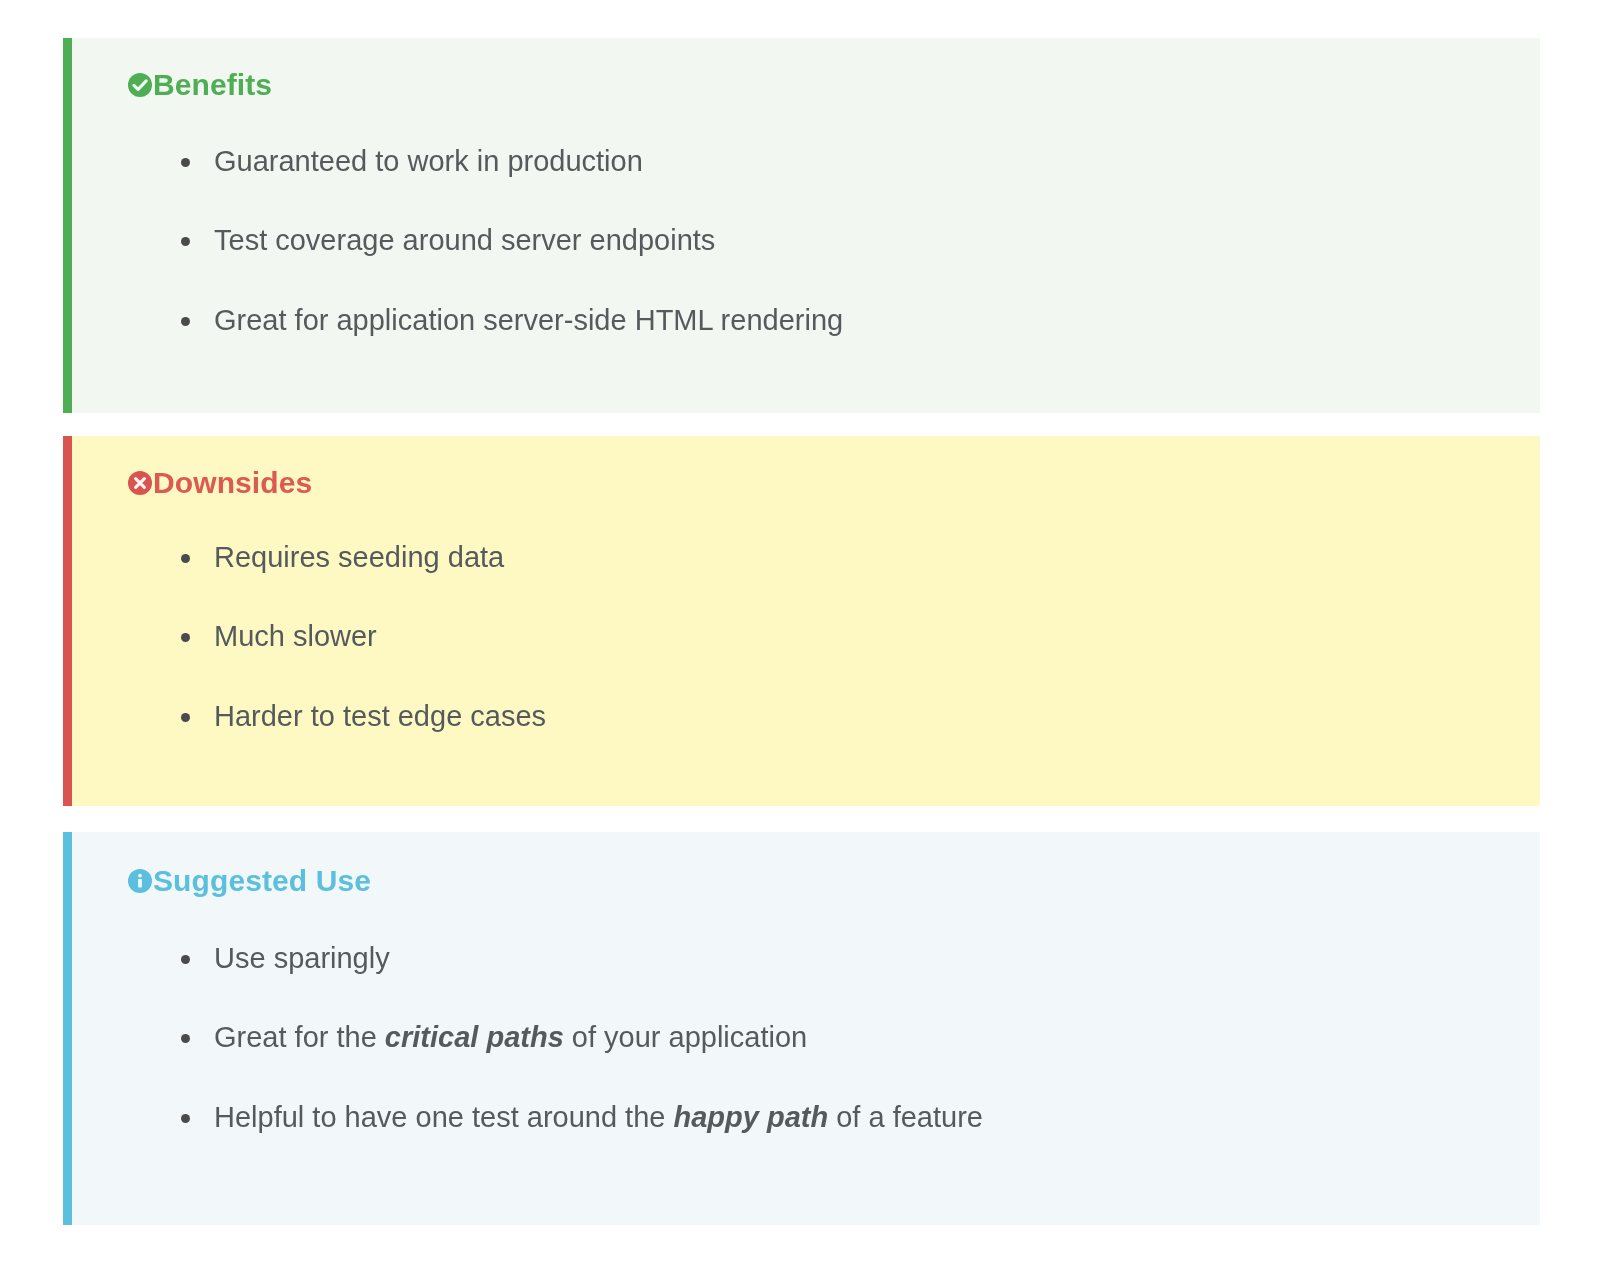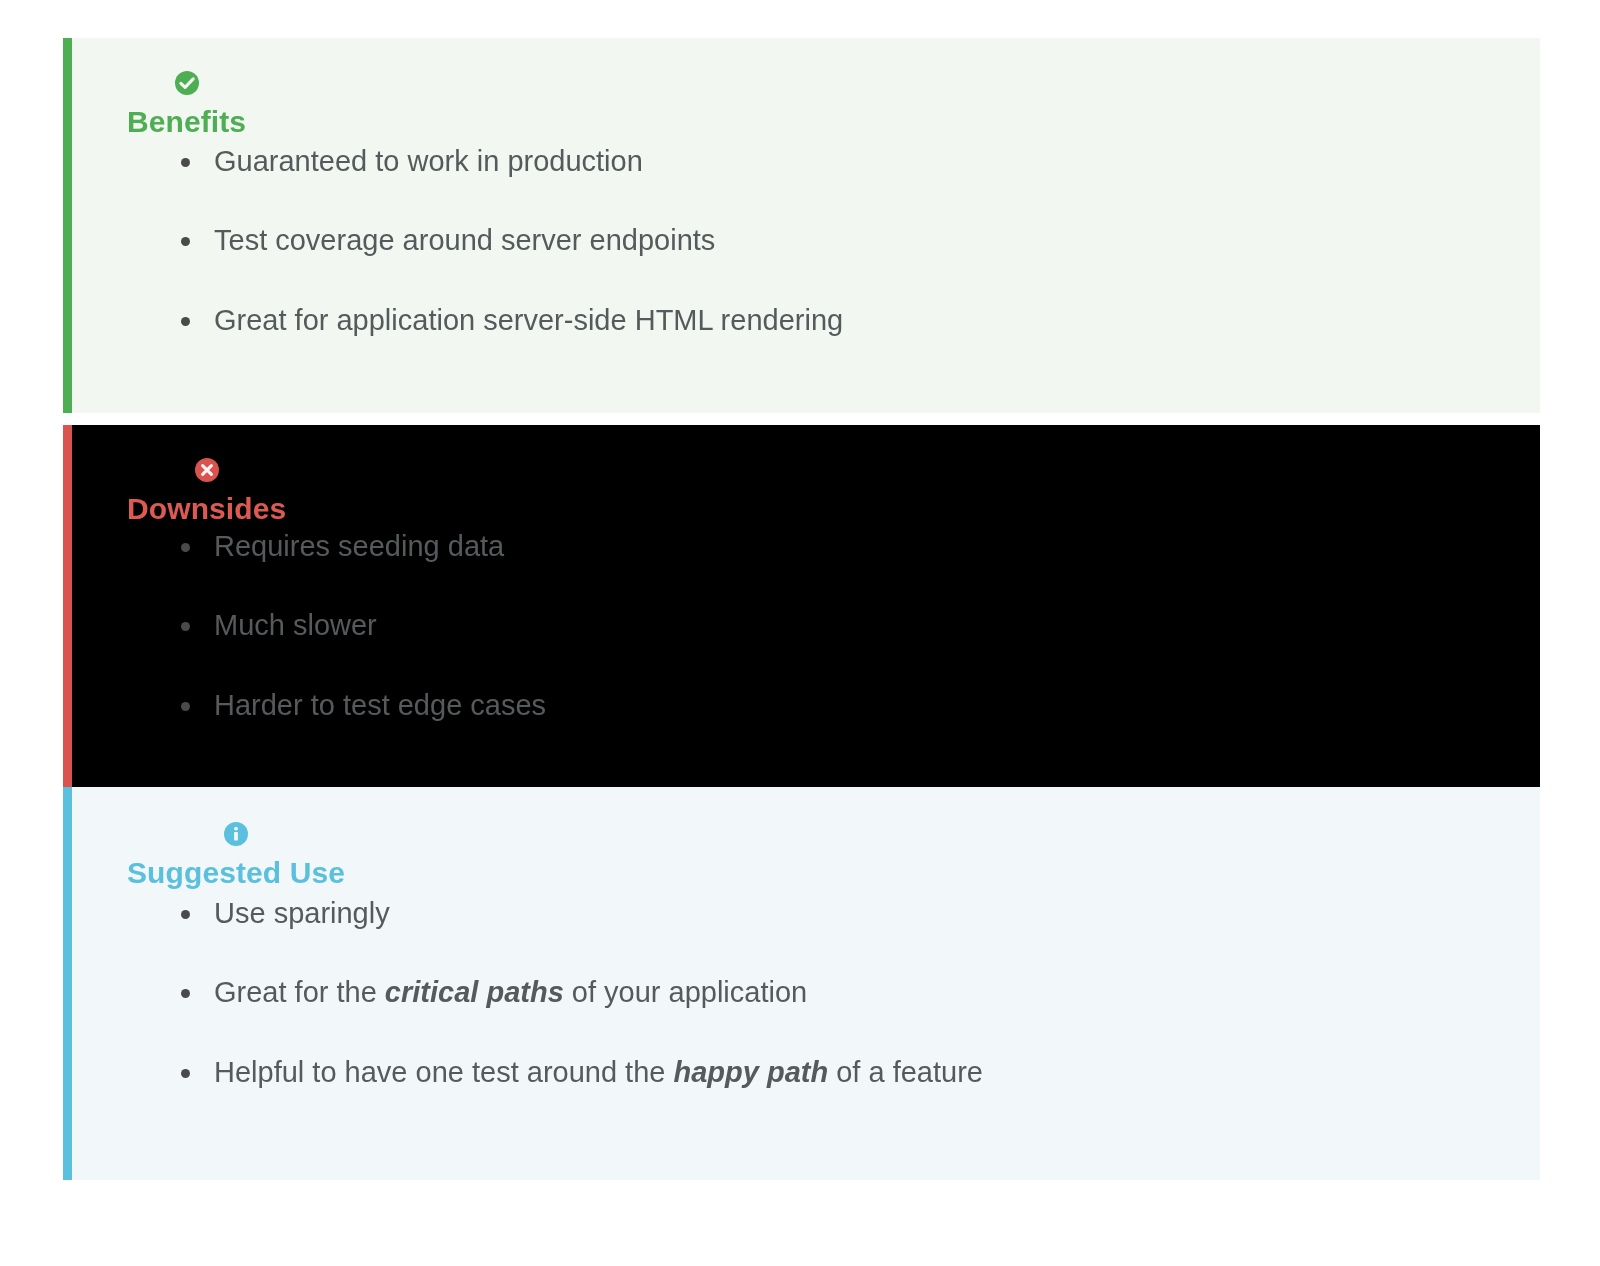--- a/index.html
+++ b/index.html
@@ -32,44 +32,42 @@
     padding: 0;
   }
 
   .callout--benefits {
     top: 38px;
     height: 375px;
     background: #f2f7f1;
     border-left-color: #4eae53;
   }
   .callout--downsides {
-    top: 425px;
+    top: 436px;
     height: 370px;
-    background: #000000;
+    background: #fef9c3;
     border-left-color: #d9534f;
     padding-left: 12px;
   }
   .callout--suggested {
-    top: 787px;
+    top: 832px;
     height: 393px;
     background: #f2f7fa;
     border-left-color: #5bc0de;
   }
 
   .callout-heading {
     position: absolute;
     left: 55px;
     display: flex;
     align-items: center;
-    gap: 11px;
     font-size: 30px;
     font-weight: bold;
     letter-spacing: 0.1px;
     white-space: nowrap;
-    flex-direction: column;
   }
   .callout--benefits  .callout-heading { top: 70px; color: #4eae53; }
   .callout--downsides .callout-heading { top: 468px; color: #dd5a52; }
   .callout--suggested .callout-heading { top: 866px; color: #5bc0de; }
 
   .callout--downsides .callout-heading,
   .callout--suggested .callout-heading { position: absolute; }
   .callout--downsides .callout-heading { top: 32px; }
   .callout--suggested .callout-heading { top: 34px; }
   .callout--benefits  .callout-heading { top: 32px; }

